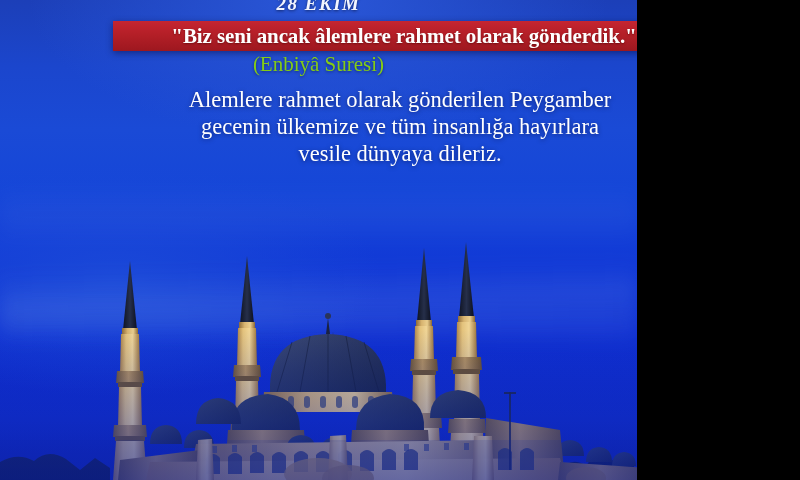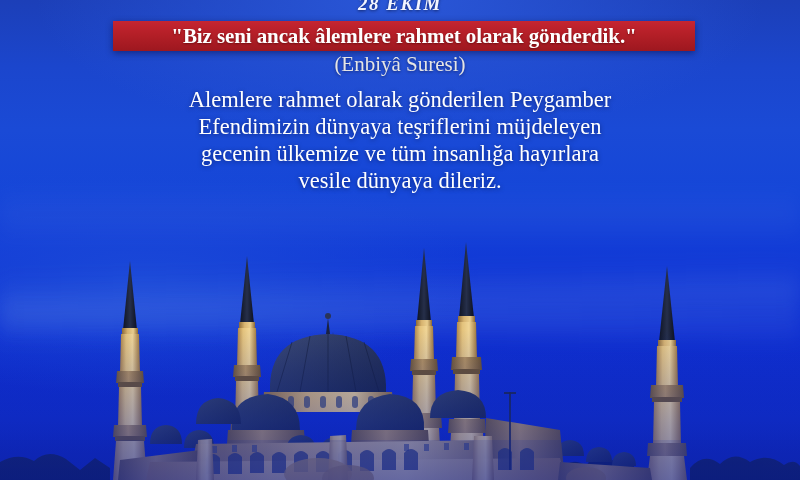--- a/index.html
+++ b/index.html
@@ -2,21 +2,21 @@
 <html><head>
 <meta charset="utf-8">
 <style>
   html, body {
     margin: 0;
     padding: 0;
     background: #000;
   }
   #poster {
     position: relative;
-    width: 800px;
+    width: 637px;
     height: 480px;
     overflow: hidden;
     font-family: "Liberation Serif", "DejaVu Serif", serif;
     background: #1436c4;
   }
 
   
   .sky {
     position: absolute;
     inset: 0;
@@ -81,21 +81,21 @@
     font-size: 21px;
     white-space: nowrap;
     letter-spacing: -0.1px;
     text-shadow: 0 1px 2px rgba(60,0,0,.5);
   }
 
   .ayet-source {
     position: absolute;
     top: 52px; left: 0; right: 0;
     text-align: center;
-    color: #e5e5e5;
+    color: #84cc16;
     font-size: 21px;
     text-shadow: 0 1px 3px rgba(0,0,30,.5);
   }
 
   .message {
     position: absolute;
     top: 86px;
     left: 100px;
     width: 600px;
     text-align: center;
@@ -344,18 +344,17 @@
   <div class="date-line">28 EKİM</div>
 
   <div class="ayet-banner">
     <span>"Biz seni ancak âlemlere rahmet olarak gönderdik."</span>
   </div>
 
   <div class="ayet-source">(Enbiyâ Suresi)</div>
 
   <div class="message">
     <span class="line">Alemlere rahmet olarak gönderilen Peygamber</span>
-    <span class="line">Efendimizin dünyaya teşriflerini müjdeleyen</span>
     <span class="line">gecenin ülkemize ve tüm insanlığa hayırlara</span>
     <span class="line">vesile dünyaya dileriz.</span>
   </div>
 
 </div>
 
 </body></html>

